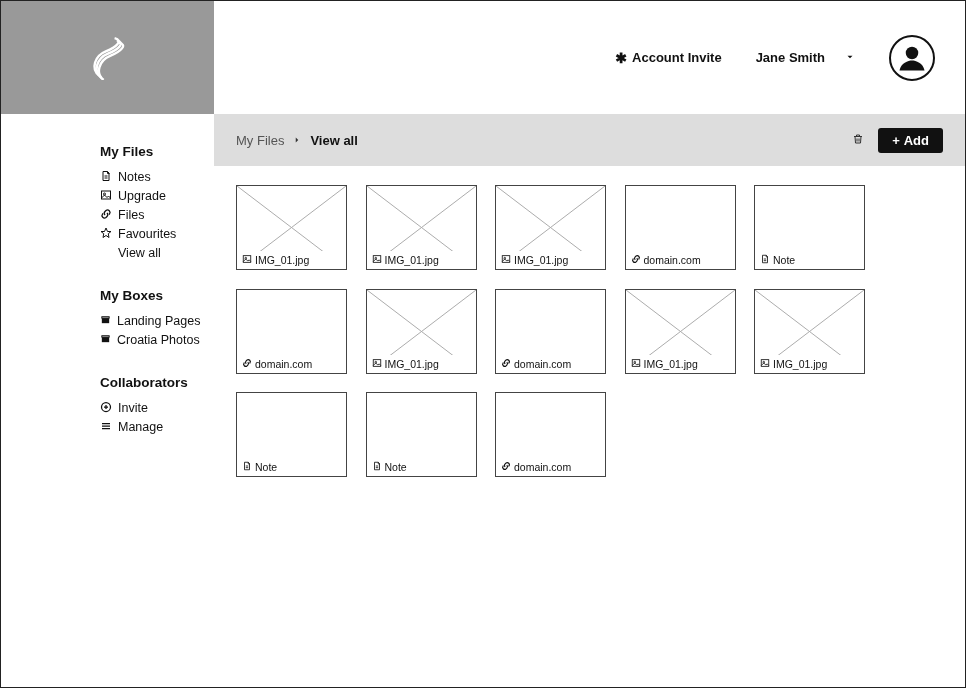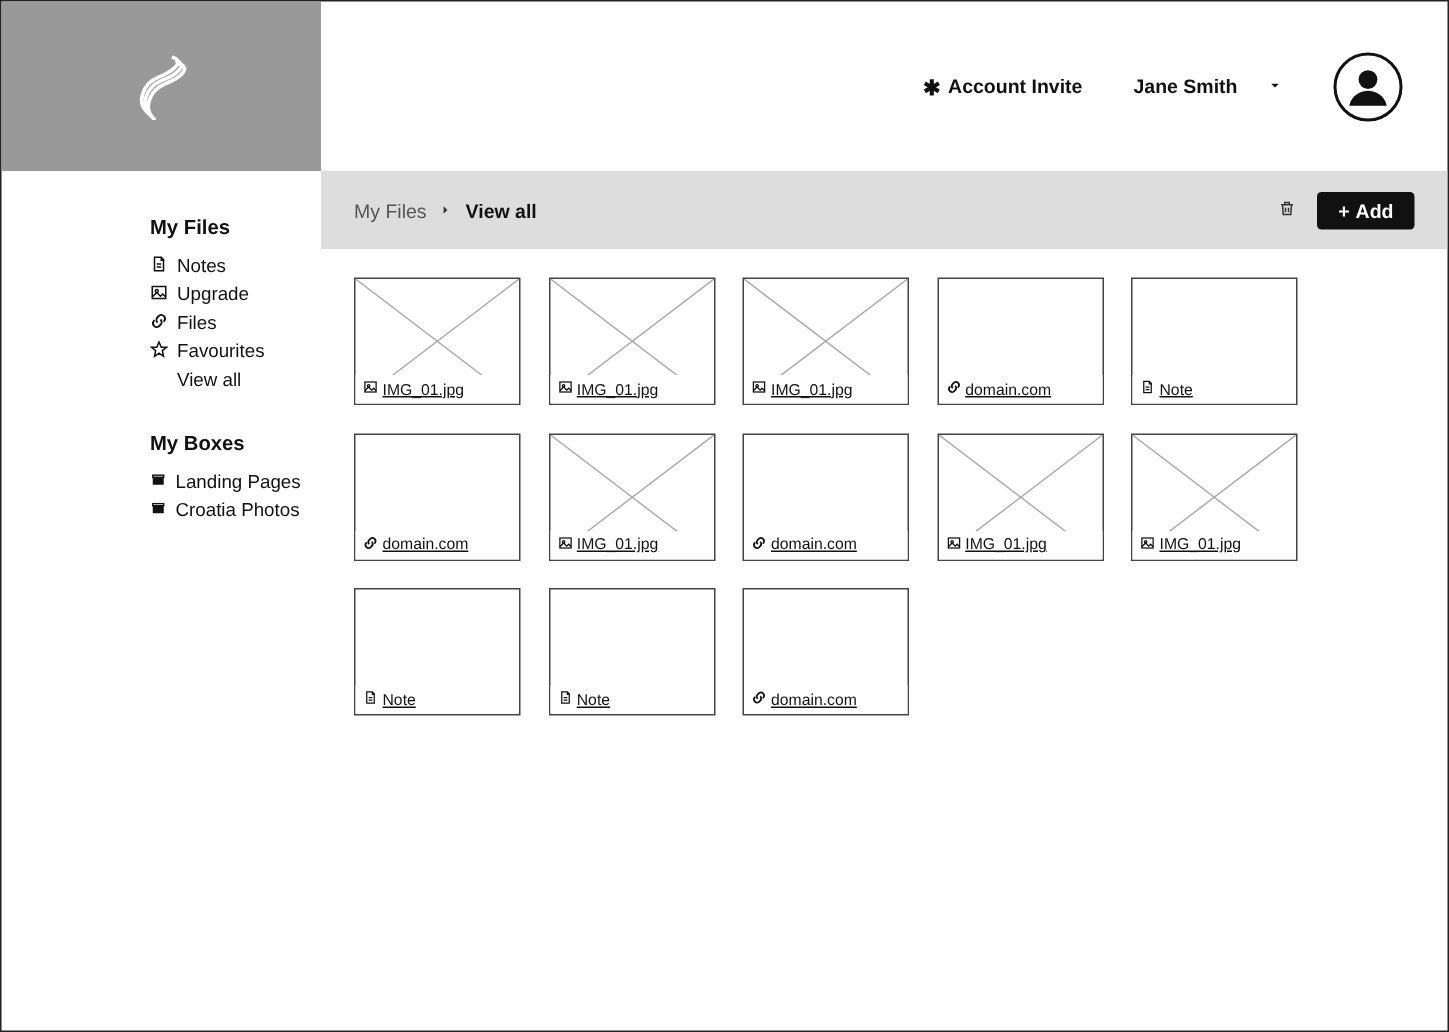--- a/index.html
+++ b/index.html
@@ -108,21 +108,20 @@
   }
   .tile .ximg {
     position:absolute; inset:0;
   }
   .tile .ximg svg { width:100%; height:100%; }
   .tile .cap {
     position:absolute; left:0; right:0; bottom:0;
     padding:3px 5px; font-size:10.5px;
     display:flex; align-items:center; gap:3px;
     background:#fff;
-    text-decoration:underline;
   }
   .tile .cap .ic { flex:none; }
 
   
   svg.ic12 { width:12px; height:12px; }
   svg.ic11 { width:11px; height:11px; }
   svg.ic10 { width:10px; height:10px; }
 </style>
 </head>
 <body>
@@ -199,20 +198,40 @@
           <span class="ic">
             <svg class="ic11" viewBox="0 0 24 24" fill="#111">
                 <rect x="4" y="6" width="16" height="14"></rect>
                 <rect x="4" y="6" width="16" height="3" fill="#fff" stroke="#111" stroke-width="2"></rect>
               </svg>
           </span>
           <span>Croatia Photos</span>
         </div>
       </div>
 
+      <div class="sidebar-group">
+        <h3>Collaborators</h3>
+        <div class="sidebar-item">
+          <span class="ic">
+            <svg class="ic12" viewBox="0 0 24 24" fill="none" stroke="#111" stroke-width="2.5">
+                <circle cx="12" cy="12" r="9"></circle>
+                <path d="M12 8v8M8 12h8"></path>
+              </svg>
+          </span>
+          <span>Invite</span>
+        </div>
+        <div class="sidebar-item">
+          <span class="ic">
+            <svg class="ic12" viewBox="0 0 24 24" stroke="#111" stroke-width="2.5">
+                <path d="M4 7h16M4 12h16M4 17h16"></path>
+              </svg>
+          </span>
+          <span>Manage</span>
+        </div>
+      </div>
     </nav>
   </div>
 
   <div class="rightcol">
     <div class="topbar">
       <div class="upgrade">
         <span style="font-size:14px;">✱</span>
         <span>Account Invite</span>
       </div>
       <div class="username">

